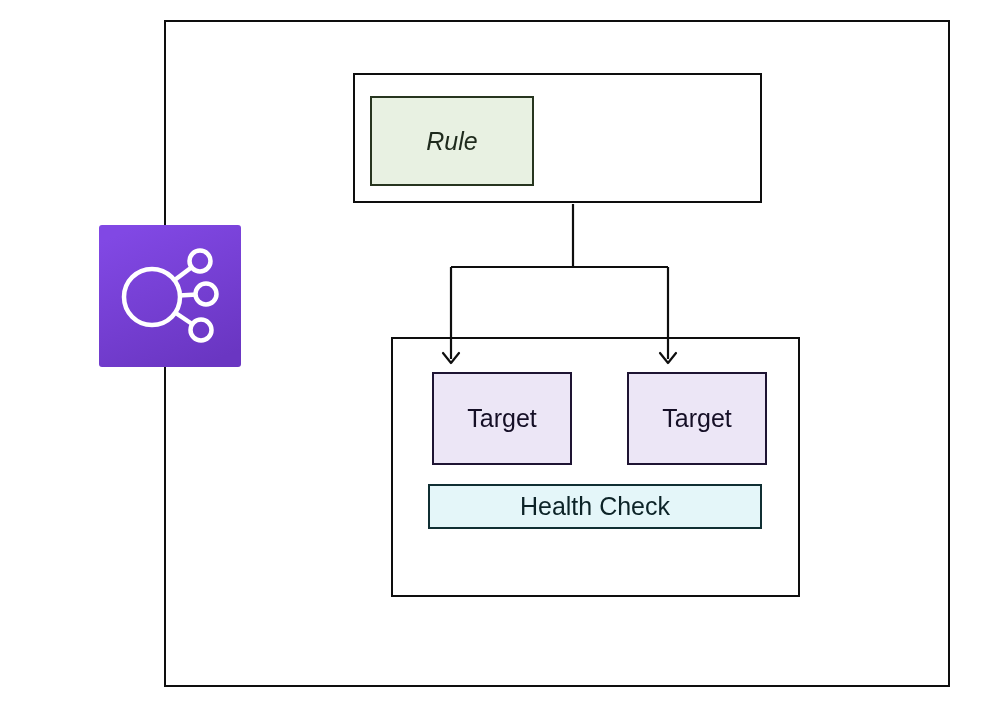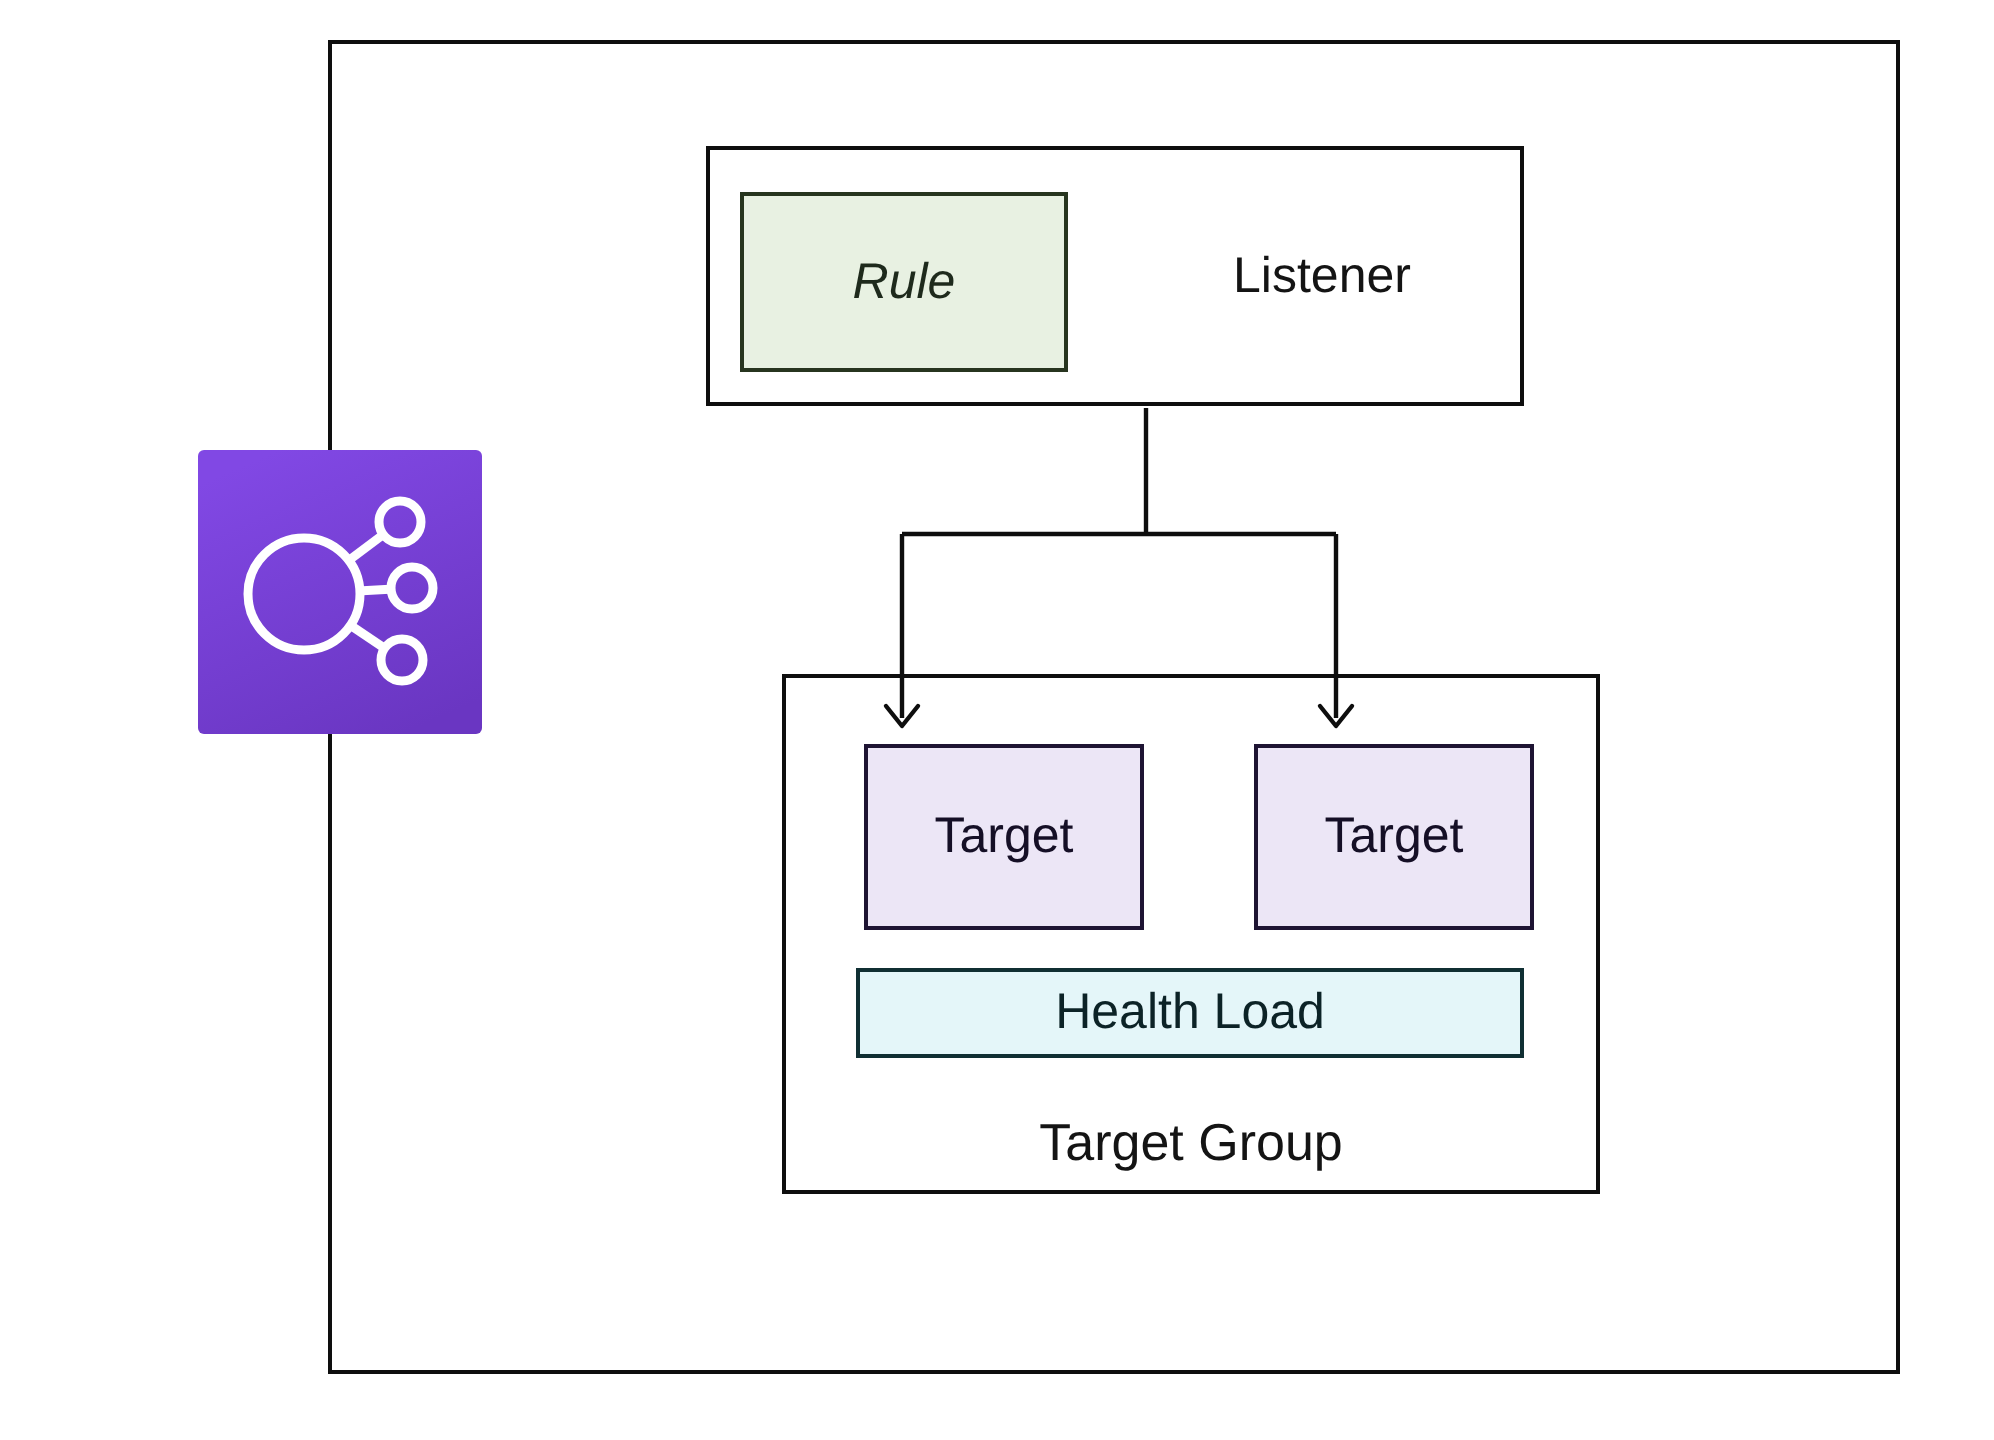--- a/index.html
+++ b/index.html
@@ -80,34 +80,32 @@
 <body>
 
 <div class="canvas">
 
   <div class="outer-box"></div>
 
   <div class="listener-box">
     <div class="rule-box">
       <span>Rule</span>
     </div>
-    <div class="listener-label">Listener</div>
   </div>
 
   <div class="target-group-box">
     <div class="target-box target-left">
       <span>Target</span>
     </div>
     <div class="target-box target-right">
       <span>Target</span>
     </div>
     <div class="health-check-box">
-      <span>Health Load</span>
+      <span>Health Check</span>
     </div>
-    <div class="target-group-label">Target Group</div>
   </div>
 
   <svg class="connector-overlay" viewBox="0 0 997 720" xmlns="http://www.w3.org/2000/svg">
     <g stroke="#0E0E0E" stroke-width="2.2" fill="none">
       <path d="M573 204 V267"></path>
       <path d="M451 267 H668"></path>
       <path d="M451 267 V359"></path>
       <path d="M668 267 V359"></path>
       <polyline points="443,353 451,363 459,353" stroke-linecap="round" stroke-linejoin="round"></polyline>
       <polyline points="660,353 668,363 676,353" stroke-linecap="round" stroke-linejoin="round"></polyline>

